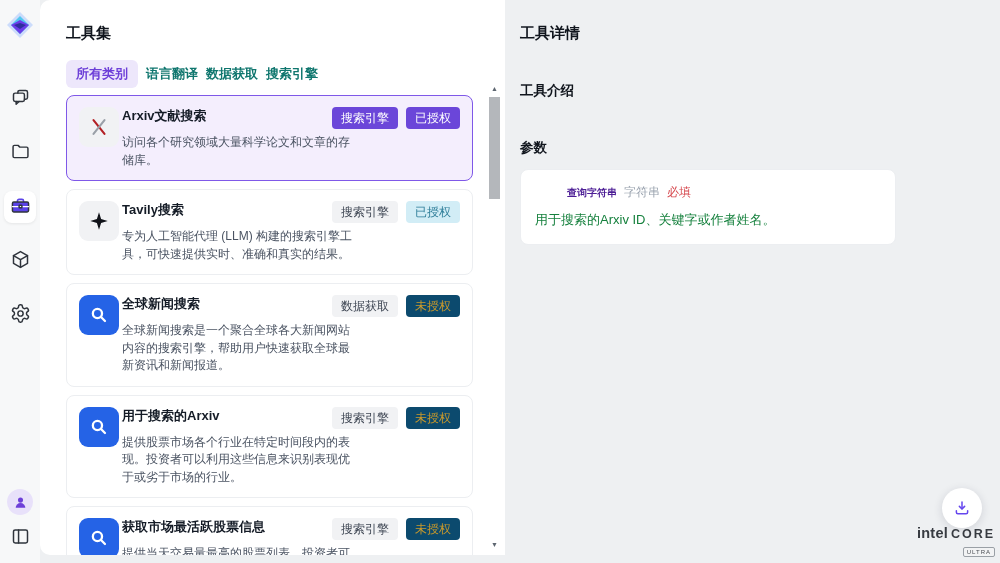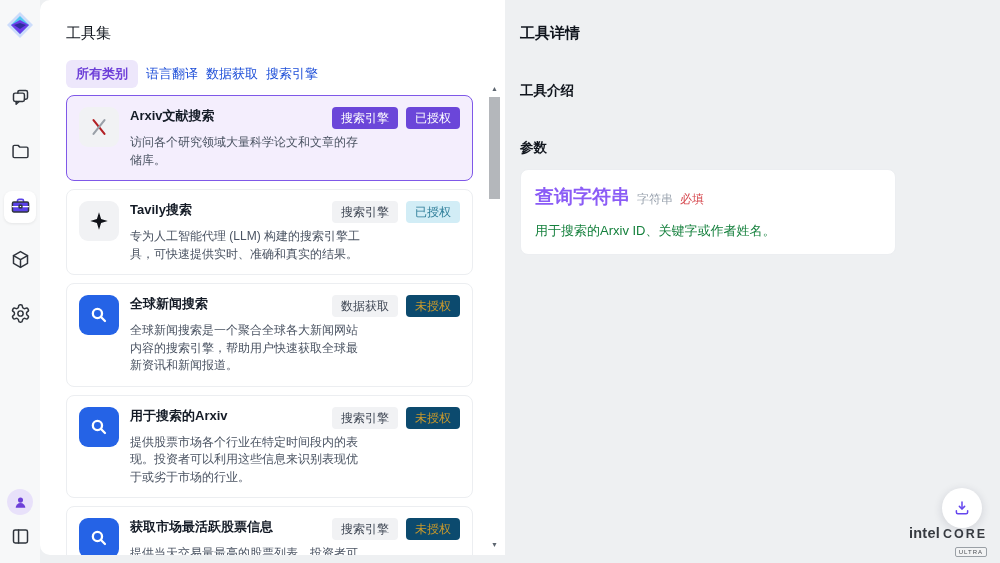--- a/index.html
+++ b/index.html
@@ -27,30 +27,30 @@
   .rail-bottom { margin-top:auto; margin-bottom:12px; display:flex; flex-direction:column; gap:10px; align-items:center; }
   .avatar { width:26px; height:26px; border-radius:50%; background:#e8e1fa; display:flex; align-items:center; justify-content:center; cursor:pointer; }
   .avatar svg { width:17px; height:17px; }
 
   
   .main {
     position:absolute; left:40px; top:0; width:465px; height:555px;
     background:#ffffff; border-radius:10px 0 0 10px;
     padding:18px 32px 0 26px; overflow:hidden;
   }
-  .page-title { font-size:15px; font-weight:400; color:#10151d; margin-top:6px; }
+  .page-title { font-size:15px; font-weight:700; color:#10151d; margin-top:6px; }
   .tabs { display:flex; align-items:center; gap:8px; margin-top:17px; }
-  .tab { font-size:13px; color:#1d4ed8; cursor:pointer; padding:5px 0; white-space:nowrap; }
+  .tab { font-size:13px; color:#0f766e; cursor:pointer; padding:5px 0; white-space:nowrap;font-weight:bold; }
   .tab.active { background:#ede7fb; color:#6d3fd8; padding:5px 10px; border-radius:6px; font-weight:600; }
 
   .tool-list { margin-top:7px; }
   .card {
     border:1px solid #eceef1; border-radius:8px; background:#fff;
     padding:11px 12px 11px 12px; margin-bottom:8px;
-    display:flex; gap:11px; cursor:pointer;
+    display:flex; gap:3px; cursor:pointer;
   }
   .card.selected { border:1px solid #7f58e8; background:#f4eefd; }
   .tool-icon {
     flex:0 0 40px; width:40px; height:40px; border-radius:9px;
     background:#f1f2f4; display:flex; align-items:center; justify-content:center;
   }
   .tool-icon.blue { background:#2563e6; }
   .tool-icon svg { width:22px; height:22px; }
   .tool-body { flex:1; min-width:0; }
   .tool-top { display:flex; align-items:flex-start; }
@@ -76,33 +76,33 @@
     background:#eef0f2; padding:18px 15px 0 15px;
   }
   .detail-title { font-size:15px; font-weight:700; color:#10151d; margin-top:6px; }
   .section-heading { font-size:13.5px; font-weight:700; color:#10151d; margin-top:39px; }
   .white-card {
     background:#ffffff; border:1px solid #eceef1; border-radius:8px;
     margin-top:12px; padding:10px 14px; font-size:13px; color:#39414e; line-height:1.5;
   }
   .param-card { padding:13px 14px 14px 14px; }
   .param-head { display:flex; align-items:baseline; gap:7px; }
-  .param-name { font-size:19px; font-weight:700; color:#8b5cf6; }
+  .param-name { font-size:10px; font-weight:700; color:#4c1d95;margin-left:32px; }
   .param-type { font-size:12px; color:#98a1ad; }
   .param-required { font-size:12px; color:#d6494f; }
   .param-desc { margin-top:9px; font-size:13px; color:#15803d; }
 
   
   .fab {
     position:absolute; right:18px; top:488px; width:40px; height:40px; border-radius:50%;
     background:#ffffff; box-shadow:0 2px 10px rgba(30,30,60,.14);
     display:flex; align-items:center; justify-content:center; cursor:pointer;
   }
   .fab svg { width:18px; height:18px; stroke:#6546ee; stroke-width:2; fill:none; stroke-linecap:round; stroke-linejoin:round; }
-  .brand { position:absolute; right:13px; top:526px; text-align:right; line-height:1; }
+  .brand { position:absolute; right:5px; top:526px; text-align:right; line-height:1; }
   .brand-row { display:flex; align-items:baseline; gap:3px; justify-content:flex-end; }
   .brand-intel { font-size:14.5px; font-weight:700; color:#373b41; letter-spacing:.2px; }
   .brand-core { font-size:12.5px; font-weight:700; color:#373b41; letter-spacing:2px; }
   .brand-badge {
     display:inline-block; margin-top:2px; font-size:6px; letter-spacing:1px;
     color:#4a4e54; border:1px solid #9aa0a6; border-radius:2px; padding:1px 3px; background:#f2f3f4;
     text-transform:uppercase;
   }
   .bottom-strip { position:absolute; left:40px; bottom:0; width:465px; height:8px; background:#eef0f2; }
 </style>

